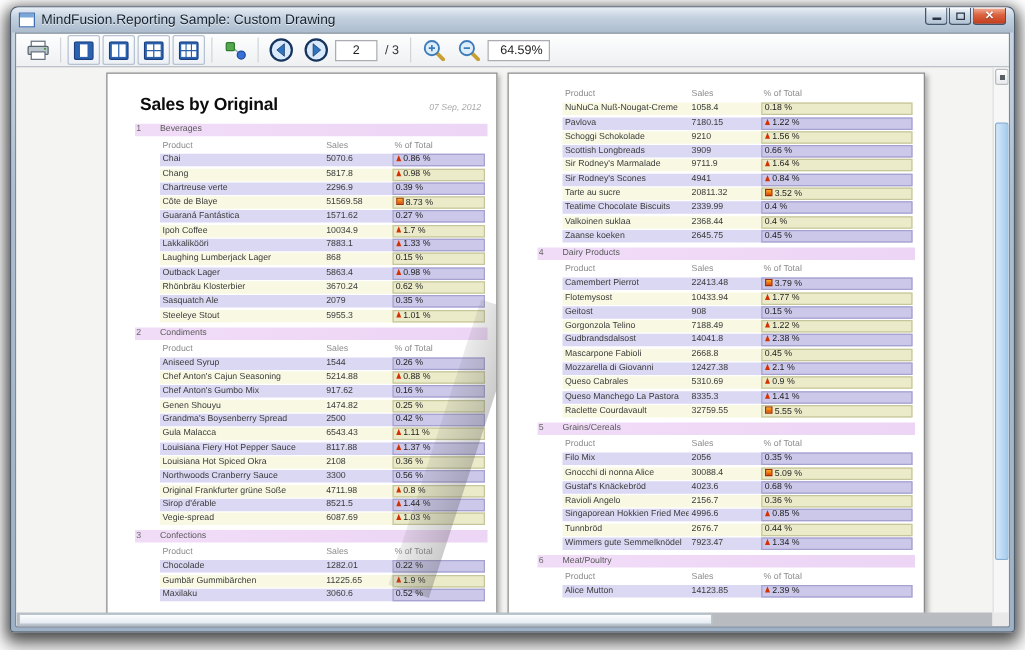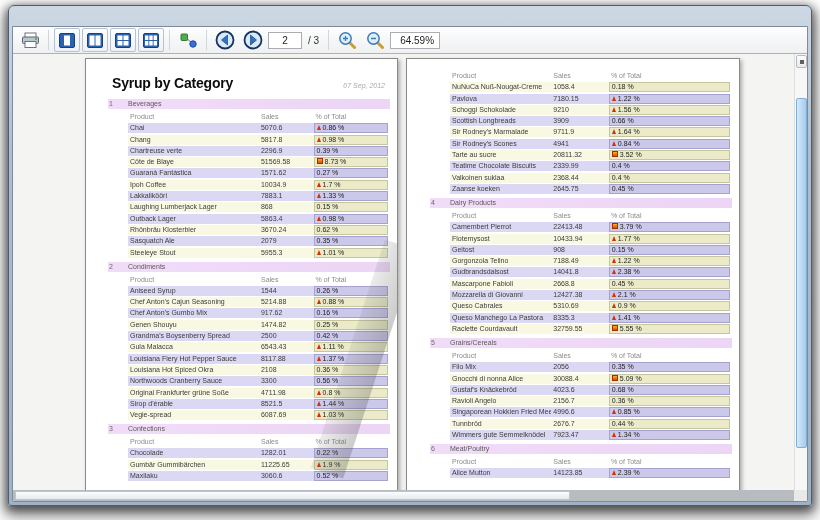--- a/index.html
+++ b/index.html
@@ -84,20 +84,35 @@
     background:linear-gradient(90deg,#d4e9fb,#a6cbec);}
   .hscroll{position:absolute;left:0;right:13px;bottom:0;height:11px;background:#b8bcc0;}
   .hthumb{position:absolute;left:2px;top:1px;width:71%;height:9px;border:1px solid #b9c5d1;border-radius:1px;
     background:linear-gradient(180deg,#fcfdfe,#e2eaf1);}
   .scroll-corner{position:absolute;right:0;bottom:0;width:13px;height:11px;background:#e9e9e9;}
 </style>
 </head>
 <body>
 
 <div class="window">
+  <div class="titlebar">
+    <div class="app-icon"></div>
+    <span class="title-text">MindFusion.Reporting Sample: Custom Drawing</span>
+    <div class="win-controls">
+      <div class="wbtn">
+          <span class="glyph-min"></span>
+        </div>
+      <div class="wbtn">
+          <span class="glyph-max"></span>
+        </div>
+      <div class="wbtn close">
+          <span class="glyph-close">✕</span>
+        </div>
+    </div>
+  </div>
 
   <div class="content">
     <div class="toolbar">
       <div class="tbtn">
         <svg width="19" height="17" viewBox="0 0 19 17">
           <rect x="4" y="1" width="11" height="5" fill="#fff" stroke="#6a7480"></rect>
           <rect x="1.5" y="5" width="16" height="6.5" rx="1" fill="#bcc6cf" stroke="#59636d"></rect>
           <rect x="4" y="9.5" width="11" height="6" fill="#fff" stroke="#6a7480"></rect>
           <circle cx="15" cy="7" r="0.9" fill="#3f9a3f"></circle>
         </svg>
@@ -177,21 +192,21 @@
           <circle cx="7.5" cy="7.5" r="5.7" fill="#ddeefb" stroke="#3c7ab8" stroke-width="1.5"></circle>
           <path d="M5 7.5 h5" stroke="#3c7ab8" stroke-width="1.3"></path>
         </svg>
       </div>
       <input class="tb-input zoom" readonly="" value="64.59%" style="">
     </div>
 
     <div class="preview">
       <div class="page p1">
         <div class="title-row">
-          <span class="rpt-title">Syrup by Category</span>
+          <span class="rpt-title">Sales by Original</span>
           <span class="rpt-date">07 Sep, 2012</span>
         </div>
         <div>
             <div class="section-band">
               <span class="sec-num">1</span>
               <span class="sec-name">Beverages</span>
             </div>
             <div class="thead">
               <span class="hc c0">Product</span>
               <span class="hc c1">Sales</span>

